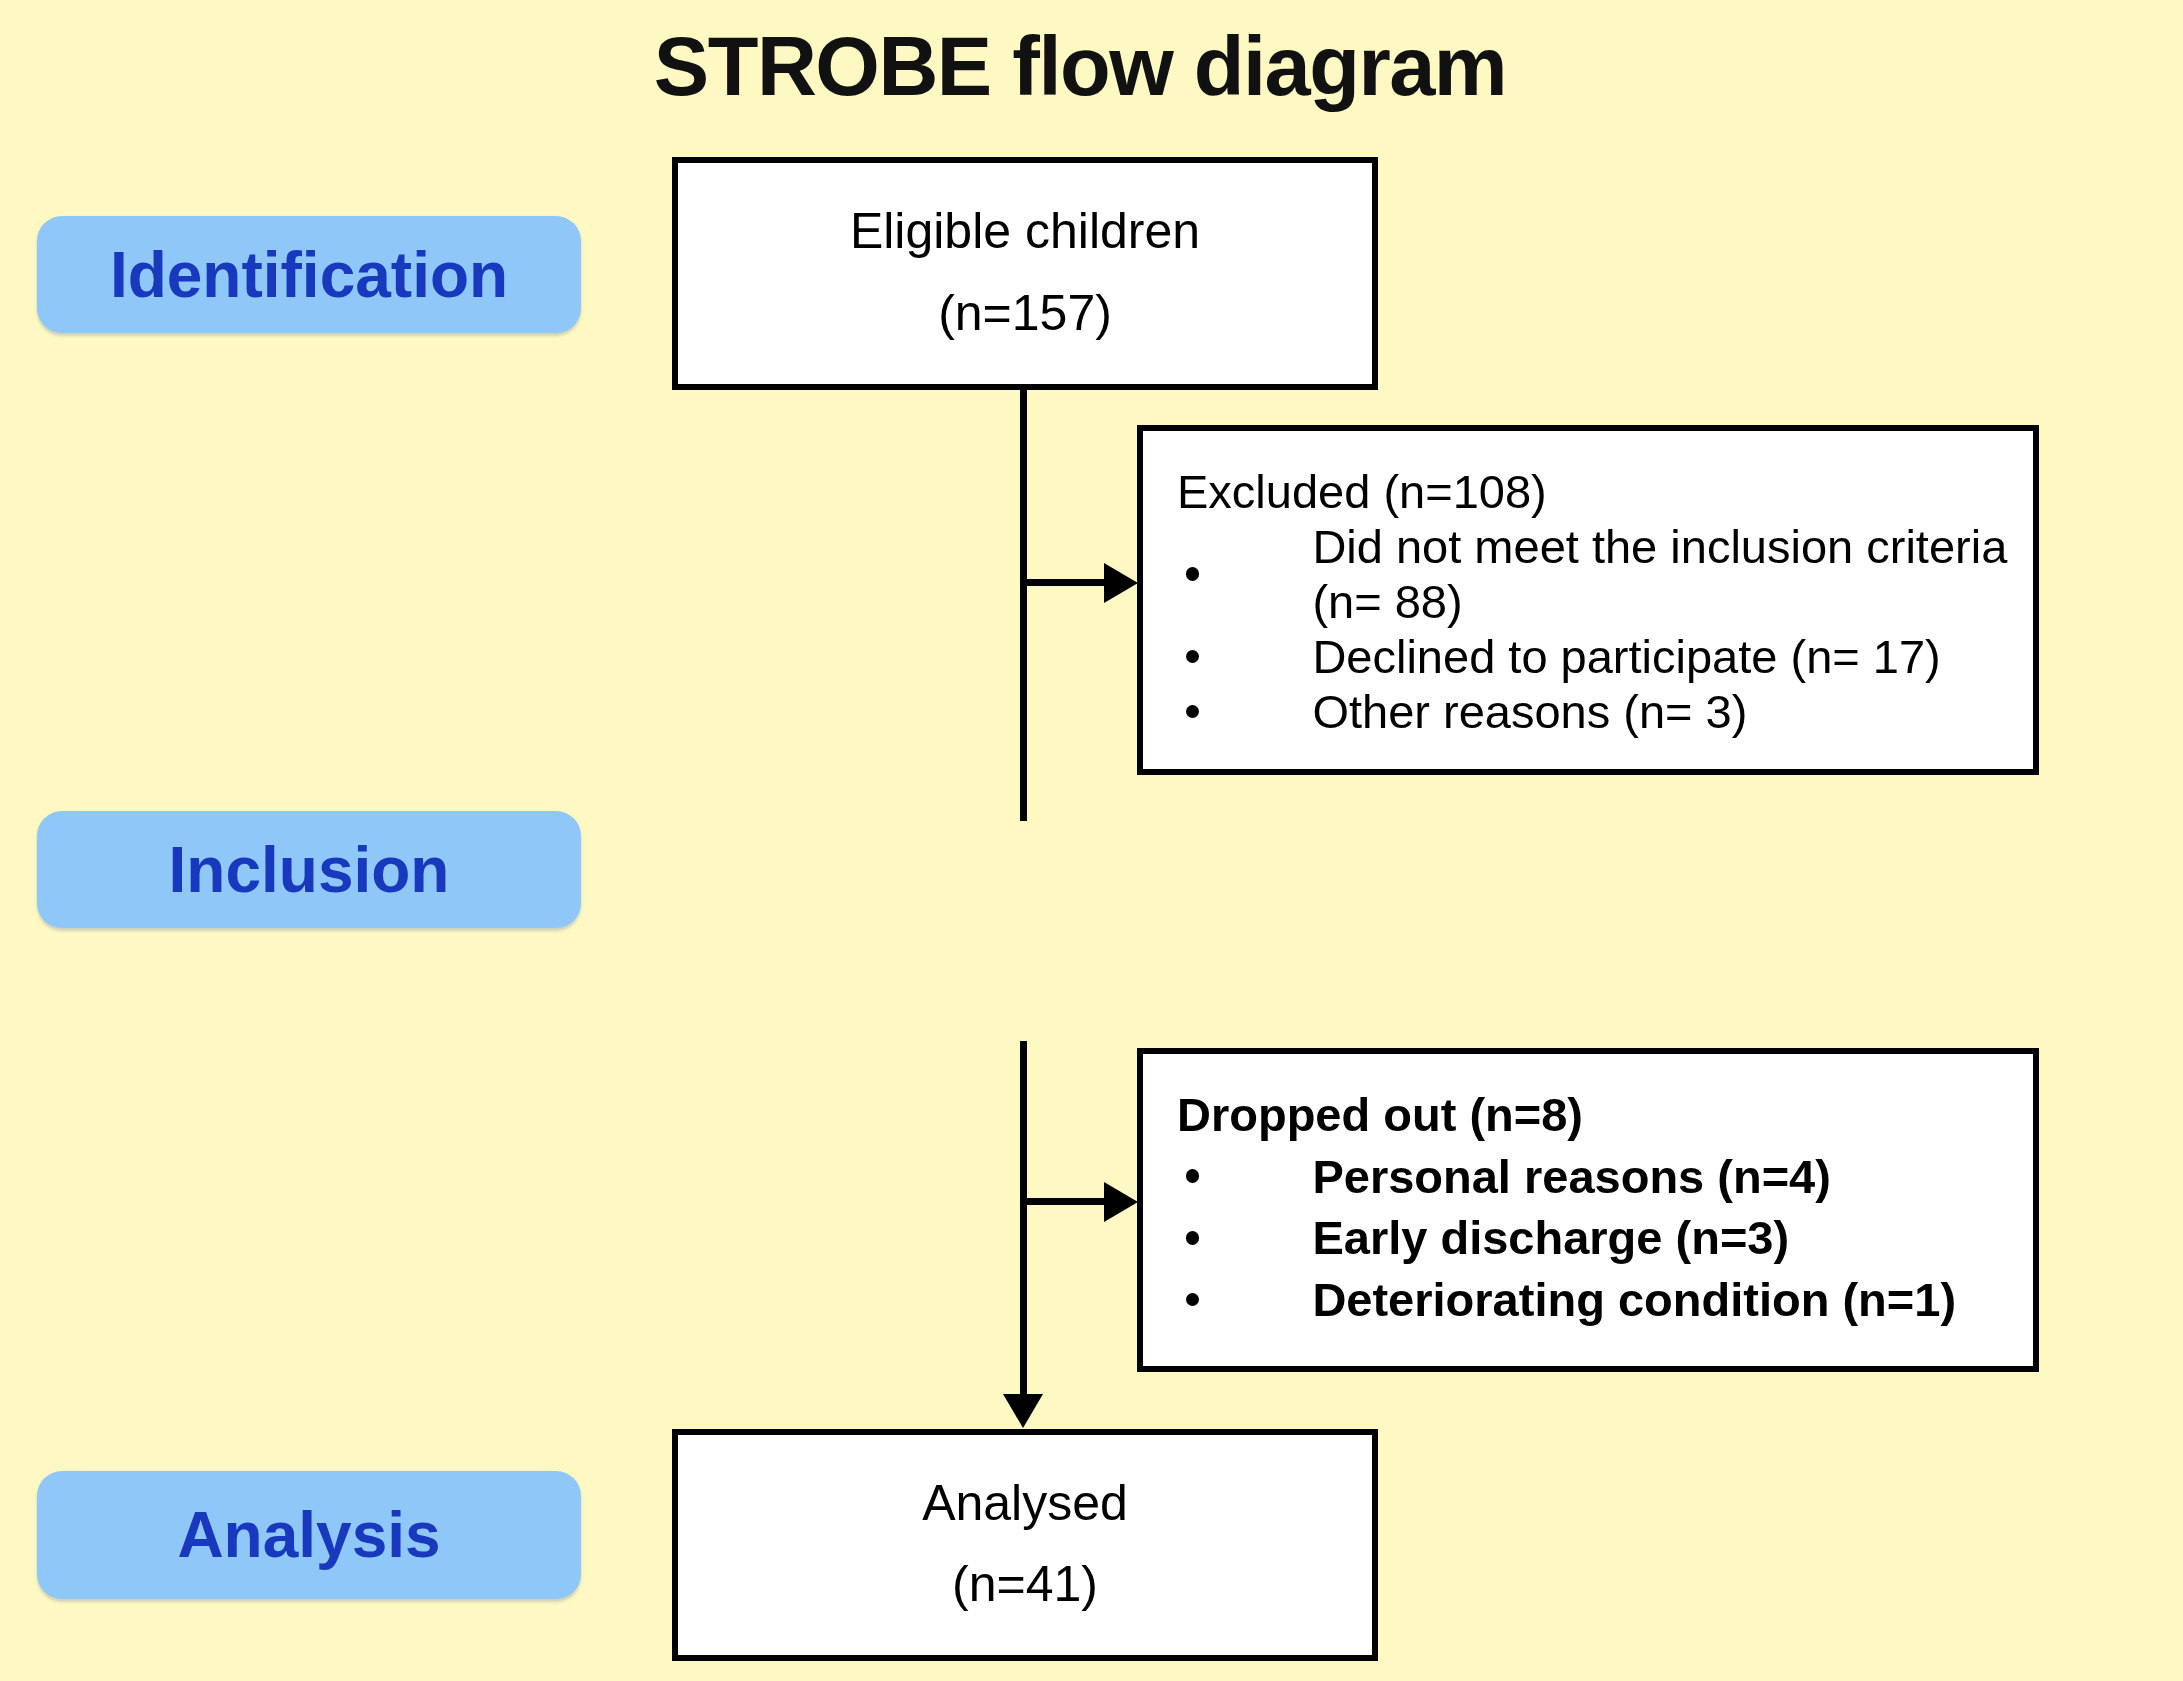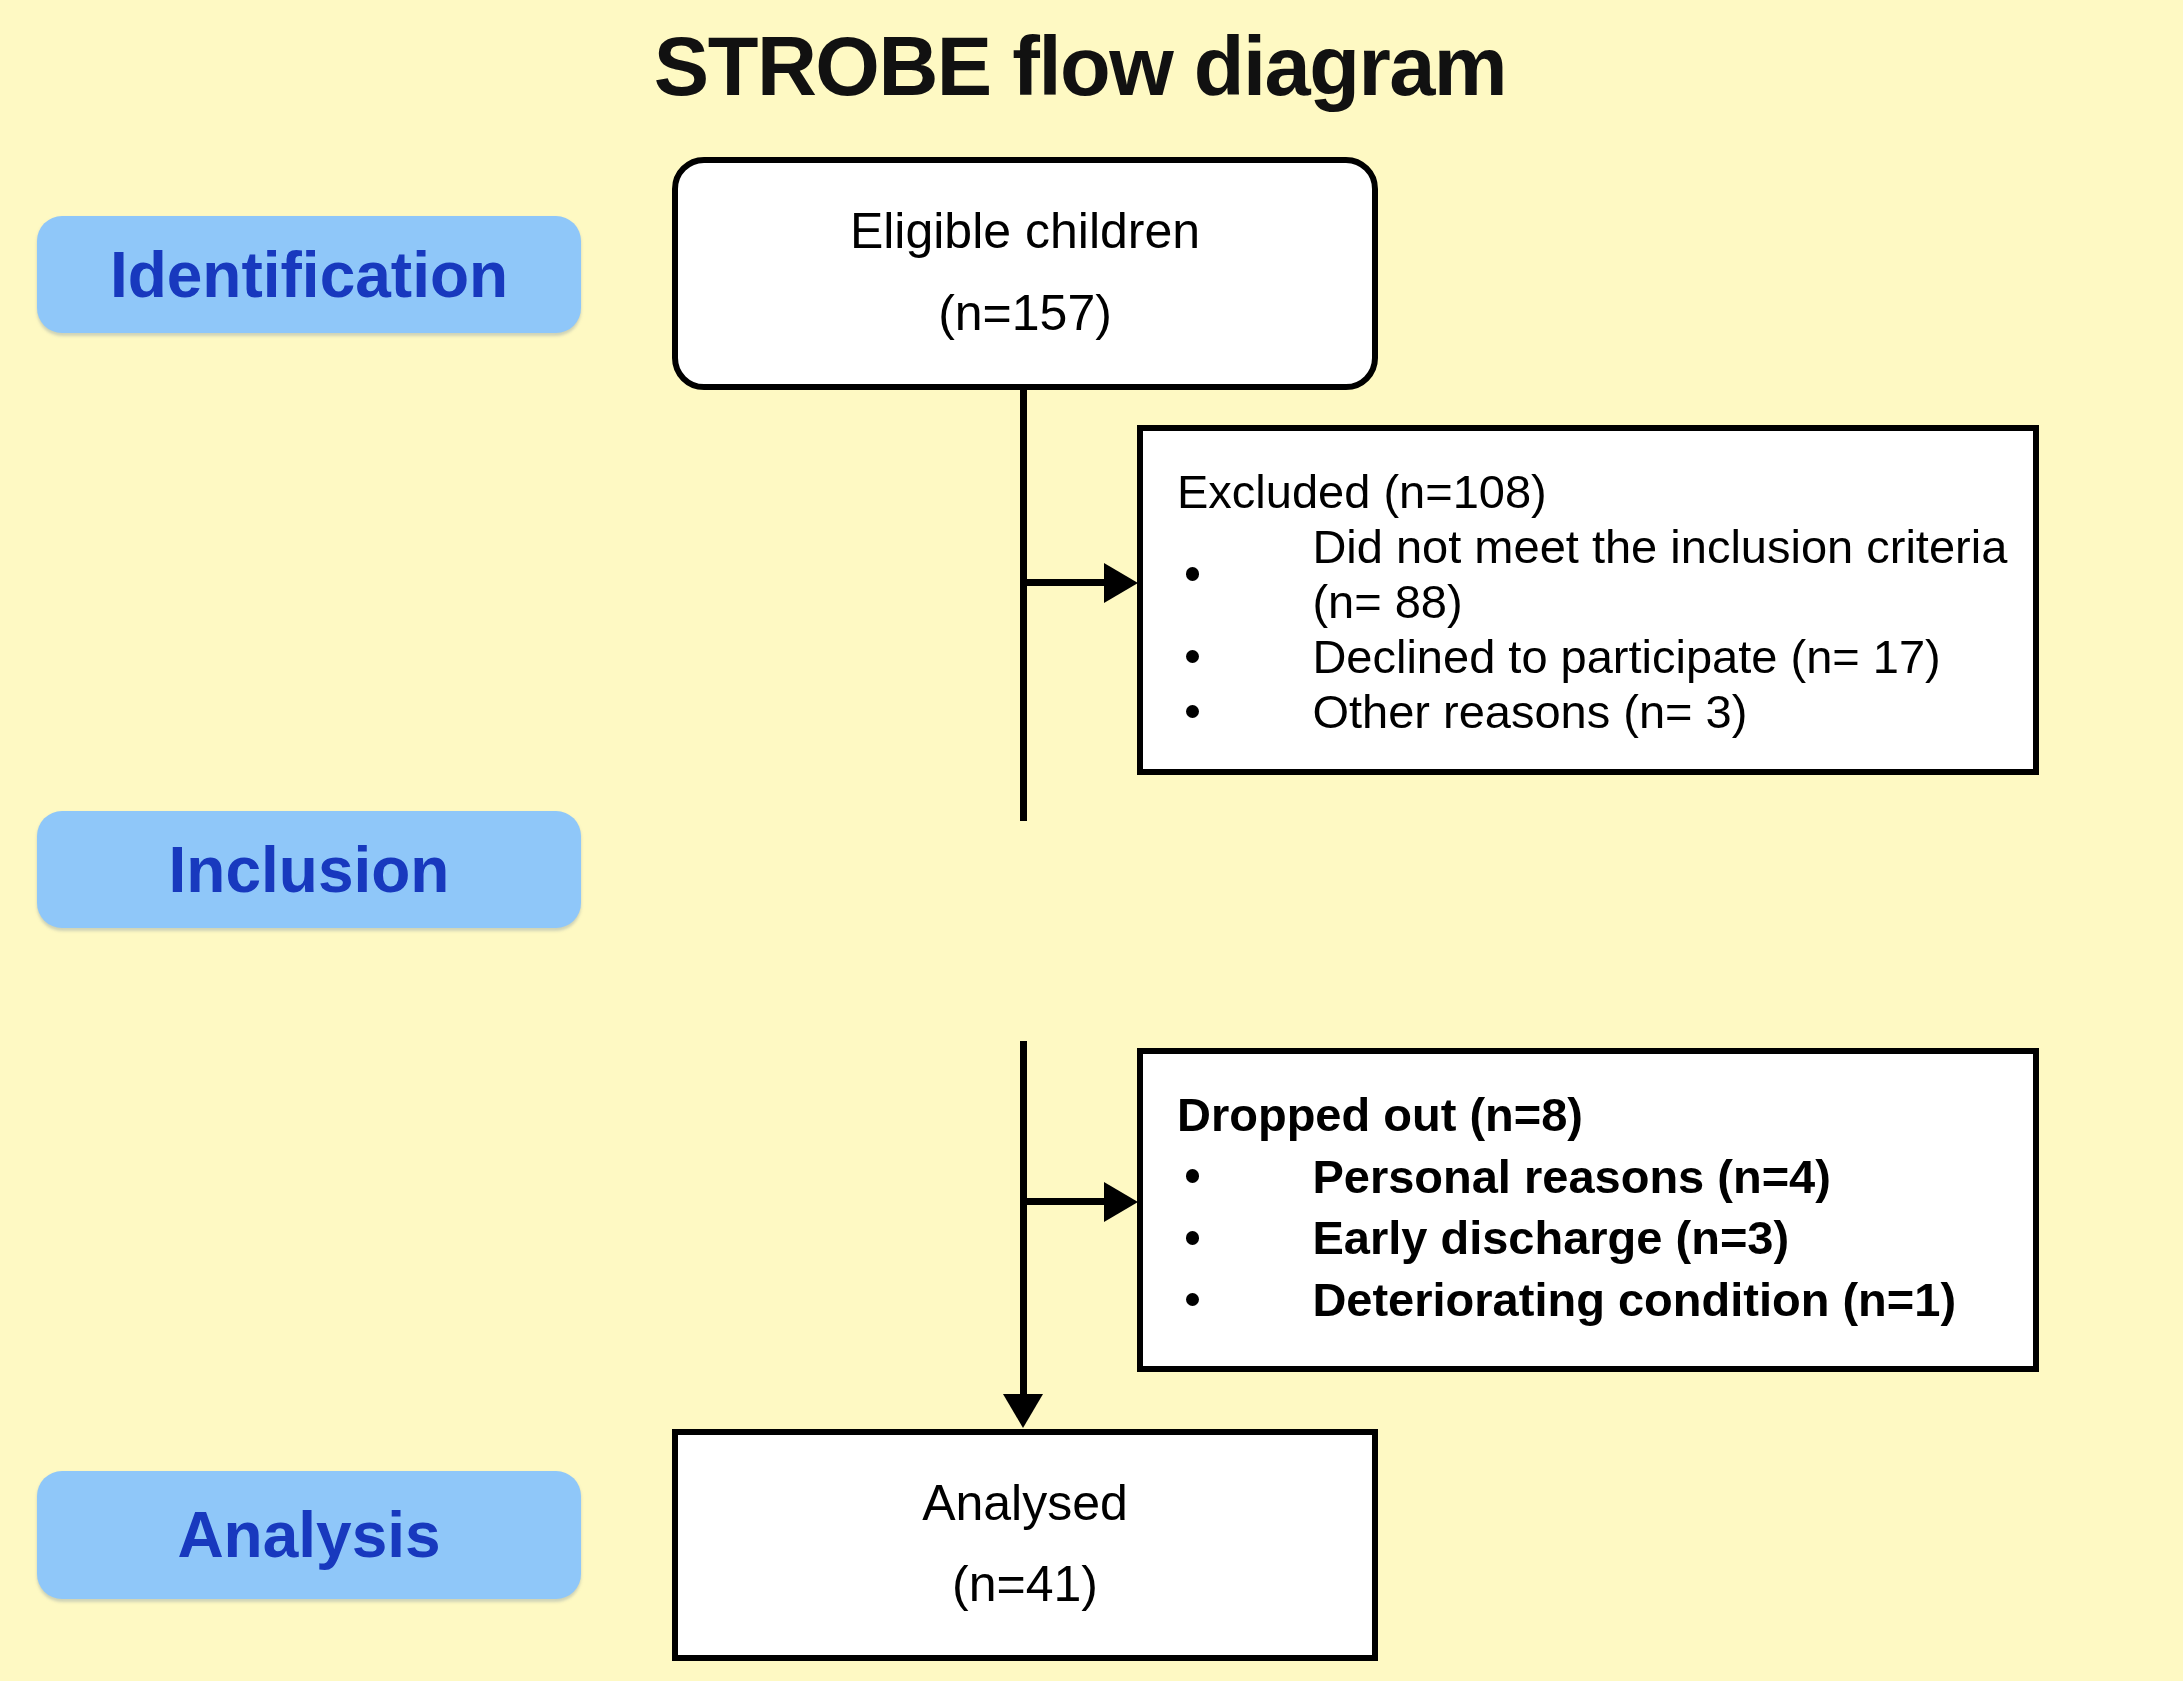--- a/index.html
+++ b/index.html
@@ -46,21 +46,21 @@
     background:#ffffff;
     border:6px solid #000000;
     box-sizing:border-box;
     display:flex; flex-direction:column;
     justify-content:space-between;
     align-items:center;
     text-align:center;
     padding:39px 15px 42px 15px;
     font-size:50px;
   }
-  #box-eligible{top:157px; height:233px;border-radius:32px;}
+  #box-eligible{top:157px; height:233px;}
   #box-included{top:816px; height:227px;}
   #box-analysed{top:1429px; height:232px;}
 
   
   .sidebox{
     position:absolute;
     left:1137px; width:902px;
     background:#ffffff;
     border:6px solid #000000;
     box-sizing:border-box;

